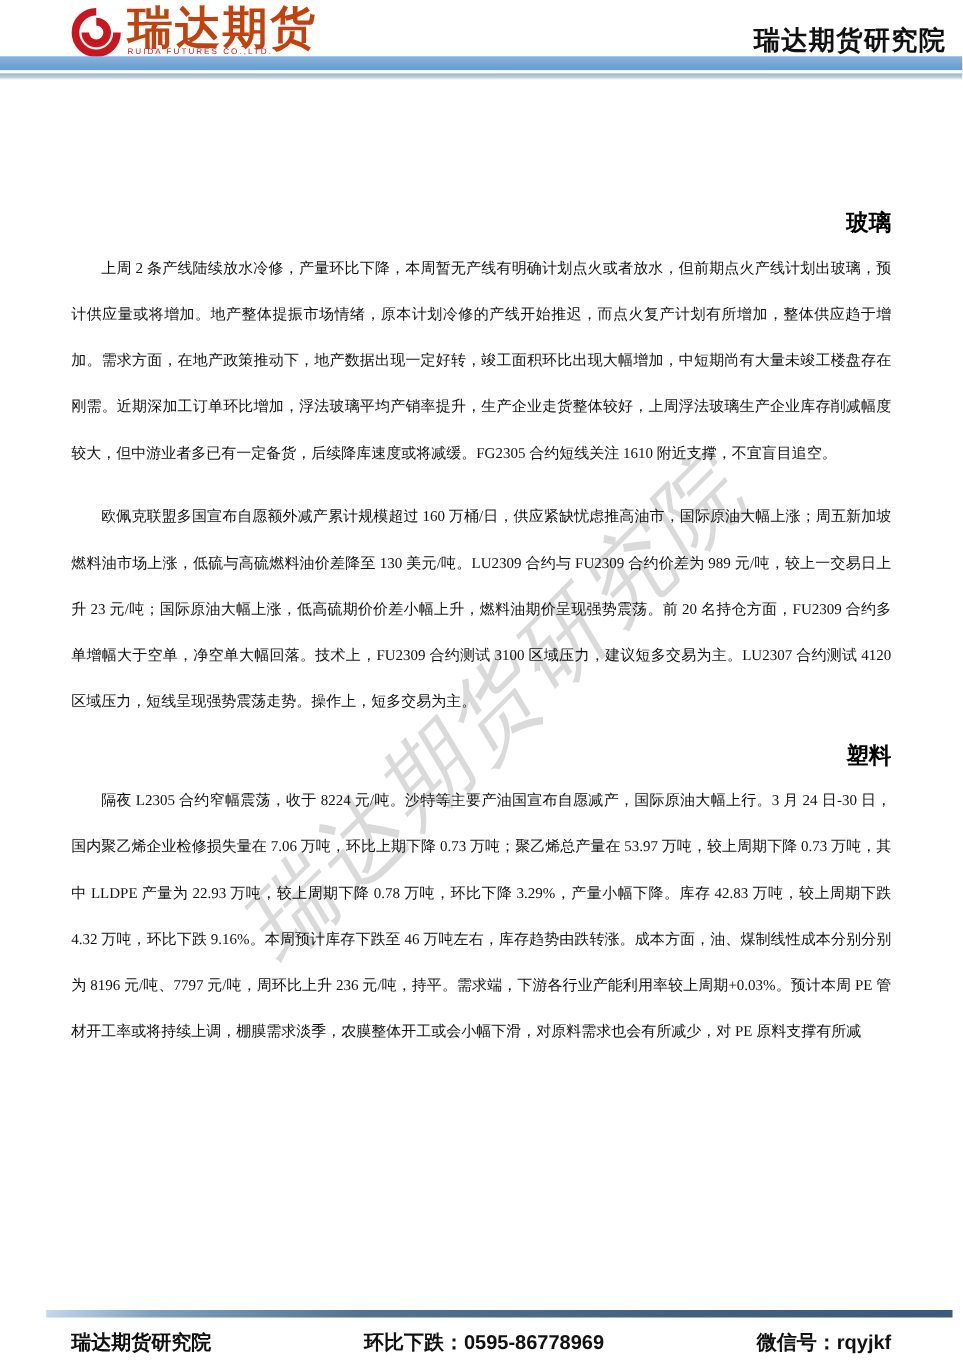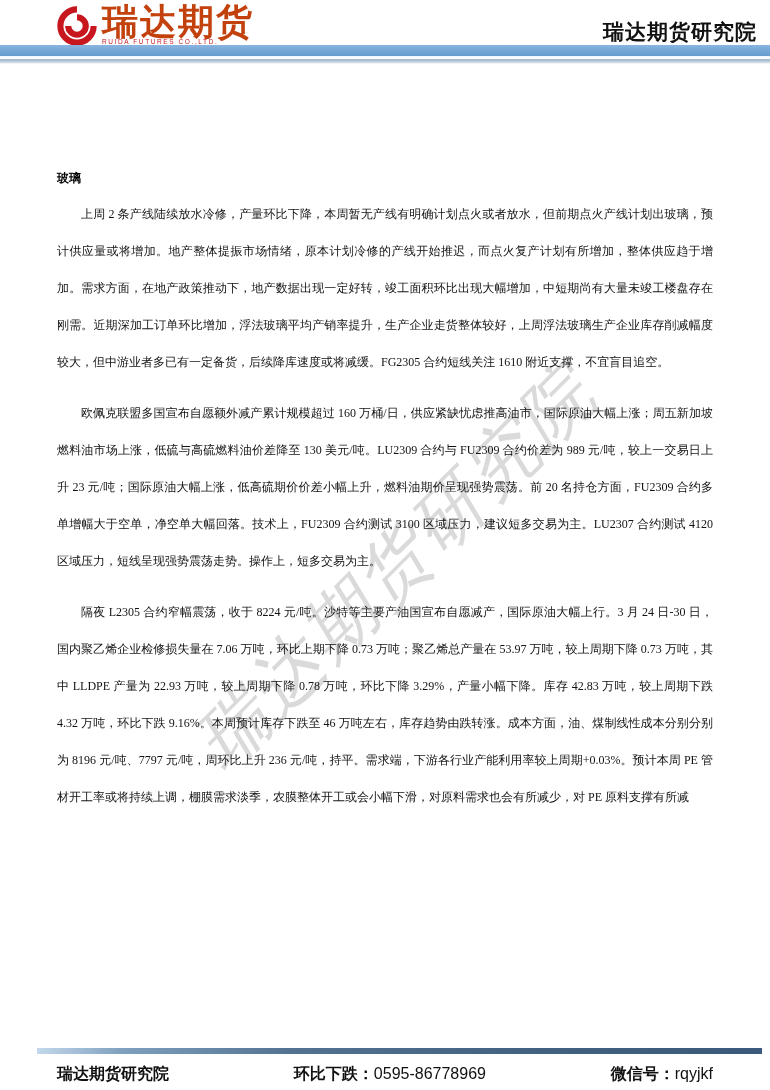--- a/index.html
+++ b/index.html
@@ -55,43 +55,43 @@
     pointer-events: none; z-index: 0;
   }
 
   
   .content {
     position: absolute; left: 57px; top: 168px; width: 656px; z-index: 1;
   }
   .section { margin: 0; }
   .section-title {
     font-family: "Liberation Sans", sans-serif;
-    font-weight: bold; font-size: 12px; line-height: 20px;
-    color: #000; margin: 0 0 8px 0;
+    font-weight: bold; font-size: 18px; line-height: 20px;
+    color: #000; margin: 0 0 8px 0; text-align: right;
   }
   .section-body {
     font-size: 12px; line-height: 37px; color: #121212;
     text-align: justify; text-indent: 2em;
     margin: 0 0 14px 0;
   }
 
   
   .footer { position: absolute; left: 0; right: 0; bottom: 0; height: 42px; z-index: 1; }
   .footer-bar {
     height: 6px; margin: 0 8px 0 37px;
     background: linear-gradient(to right,
       #c3d8ec 0%, #7e9fbd 12%, #537292 35%, #426080 70%, #3b597a 100%);
   }
   .footer-row {
     display: flex; justify-content: space-between; align-items: baseline;
     padding: 10px 57px 0 57px;
     font-family: "Liberation Sans", sans-serif;
     font-weight: bold; font-size: 16px; color: #111;
   }
-  .footer-value { font-weight: normal; }
+  .footer-value { font-weight: bold; }
 </style>
 </head>
 <body>
 
 <div class="page">
 
   <div class="header">
     <div class="logo">
       <svg class="logo-icon" viewBox="0 0 48 48" xmlns="http://www.w3.org/2000/svg" aria-hidden="true">
         <path d="M24 5 A19 19 0 1 0 43 24" fill="none" stroke="#c8161e" stroke-width="7"></path>
@@ -113,20 +113,21 @@
     <div class="section">
       <h2 class="section-title">玻璃</h2>
       <p class="section-body">上周 2 条产线陆续放水冷修，产量环比下降，本周暂无产线有明确计划点火或者放水，但前期点火产线计划出玻璃，预计供应量或将增加。地产整体提振市场情绪，原本计划冷修的产线开始推迟，而点火复产计划有所增加，整体供应趋于增加。需求方面，在地产政策推动下，地产数据出现一定好转，竣工面积环比出现大幅增加，中短期尚有大量未竣工楼盘存在刚需。近期深加工订单环比增加，浮法玻璃平均产销率提升，生产企业走货整体较好，上周浮法玻璃生产企业库存削减幅度较大，但中游业者多已有一定备货，后续降库速度或将减缓。FG2305 合约短线关注 1610 附近支撑，不宜盲目追空。</p>
     </div>
 
     <div class="section">
       <p class="section-body">欧佩克联盟多国宣布自愿额外减产累计规模超过 160 万桶/日，供应紧缺忧虑推高油市，国际原油大幅上涨；周五新加坡燃料油市场上涨，低硫与高硫燃料油价差降至 130 美元/吨。LU2309 合约与 FU2309 合约价差为 989 元/吨，较上一交易日上升 23 元/吨；国际原油大幅上涨，低高硫期价价差小幅上升，燃料油期价呈现强势震荡。前 20 名持仓方面，FU2309 合约多单增幅大于空单，净空单大幅回落。技术上，FU2309 合约测试 3100 区域压力，建议短多交易为主。LU2307 合约测试 4120 区域压力，短线呈现强势震荡走势。操作上，短多交易为主。</p>
     </div>
 
     <div class="section">
+      <h2 class="section-title">塑料</h2>
       <p class="section-body">隔夜 L2305 合约窄幅震荡，收于 8224 元/吨。沙特等主要产油国宣布自愿减产，国际原油大幅上行。3 月 24 日-30 日，国内聚乙烯企业检修损失量在 7.06 万吨，环比上期下降 0.73 万吨；聚乙烯总产量在 53.97 万吨，较上周期下降 0.73 万吨，其中 LLDPE 产量为 22.93 万吨，较上周期下降 0.78 万吨，环比下降 3.29%，产量小幅下降。库存 42.83 万吨，较上周期下跌 4.32 万吨，环比下跌 9.16%。本周预计库存下跌至 46 万吨左右，库存趋势由跌转涨。成本方面，油、煤制线性成本分别分别为 8196 元/吨、7797 元/吨，周环比上升 236 元/吨，持平。需求端，下游各行业产能利用率较上周期+0.03%。预计本周 PE 管材开工率或将持续上调，棚膜需求淡季，农膜整体开工或会小幅下滑，对原料需求也会有所减少，对 PE 原料支撑有所减</p>
     </div>
 
   </div>
 
   <div class="footer">
     <div class="footer-bar"></div>
     <div class="footer-row">
       <span>瑞达期货研究院</span>
       <span>

